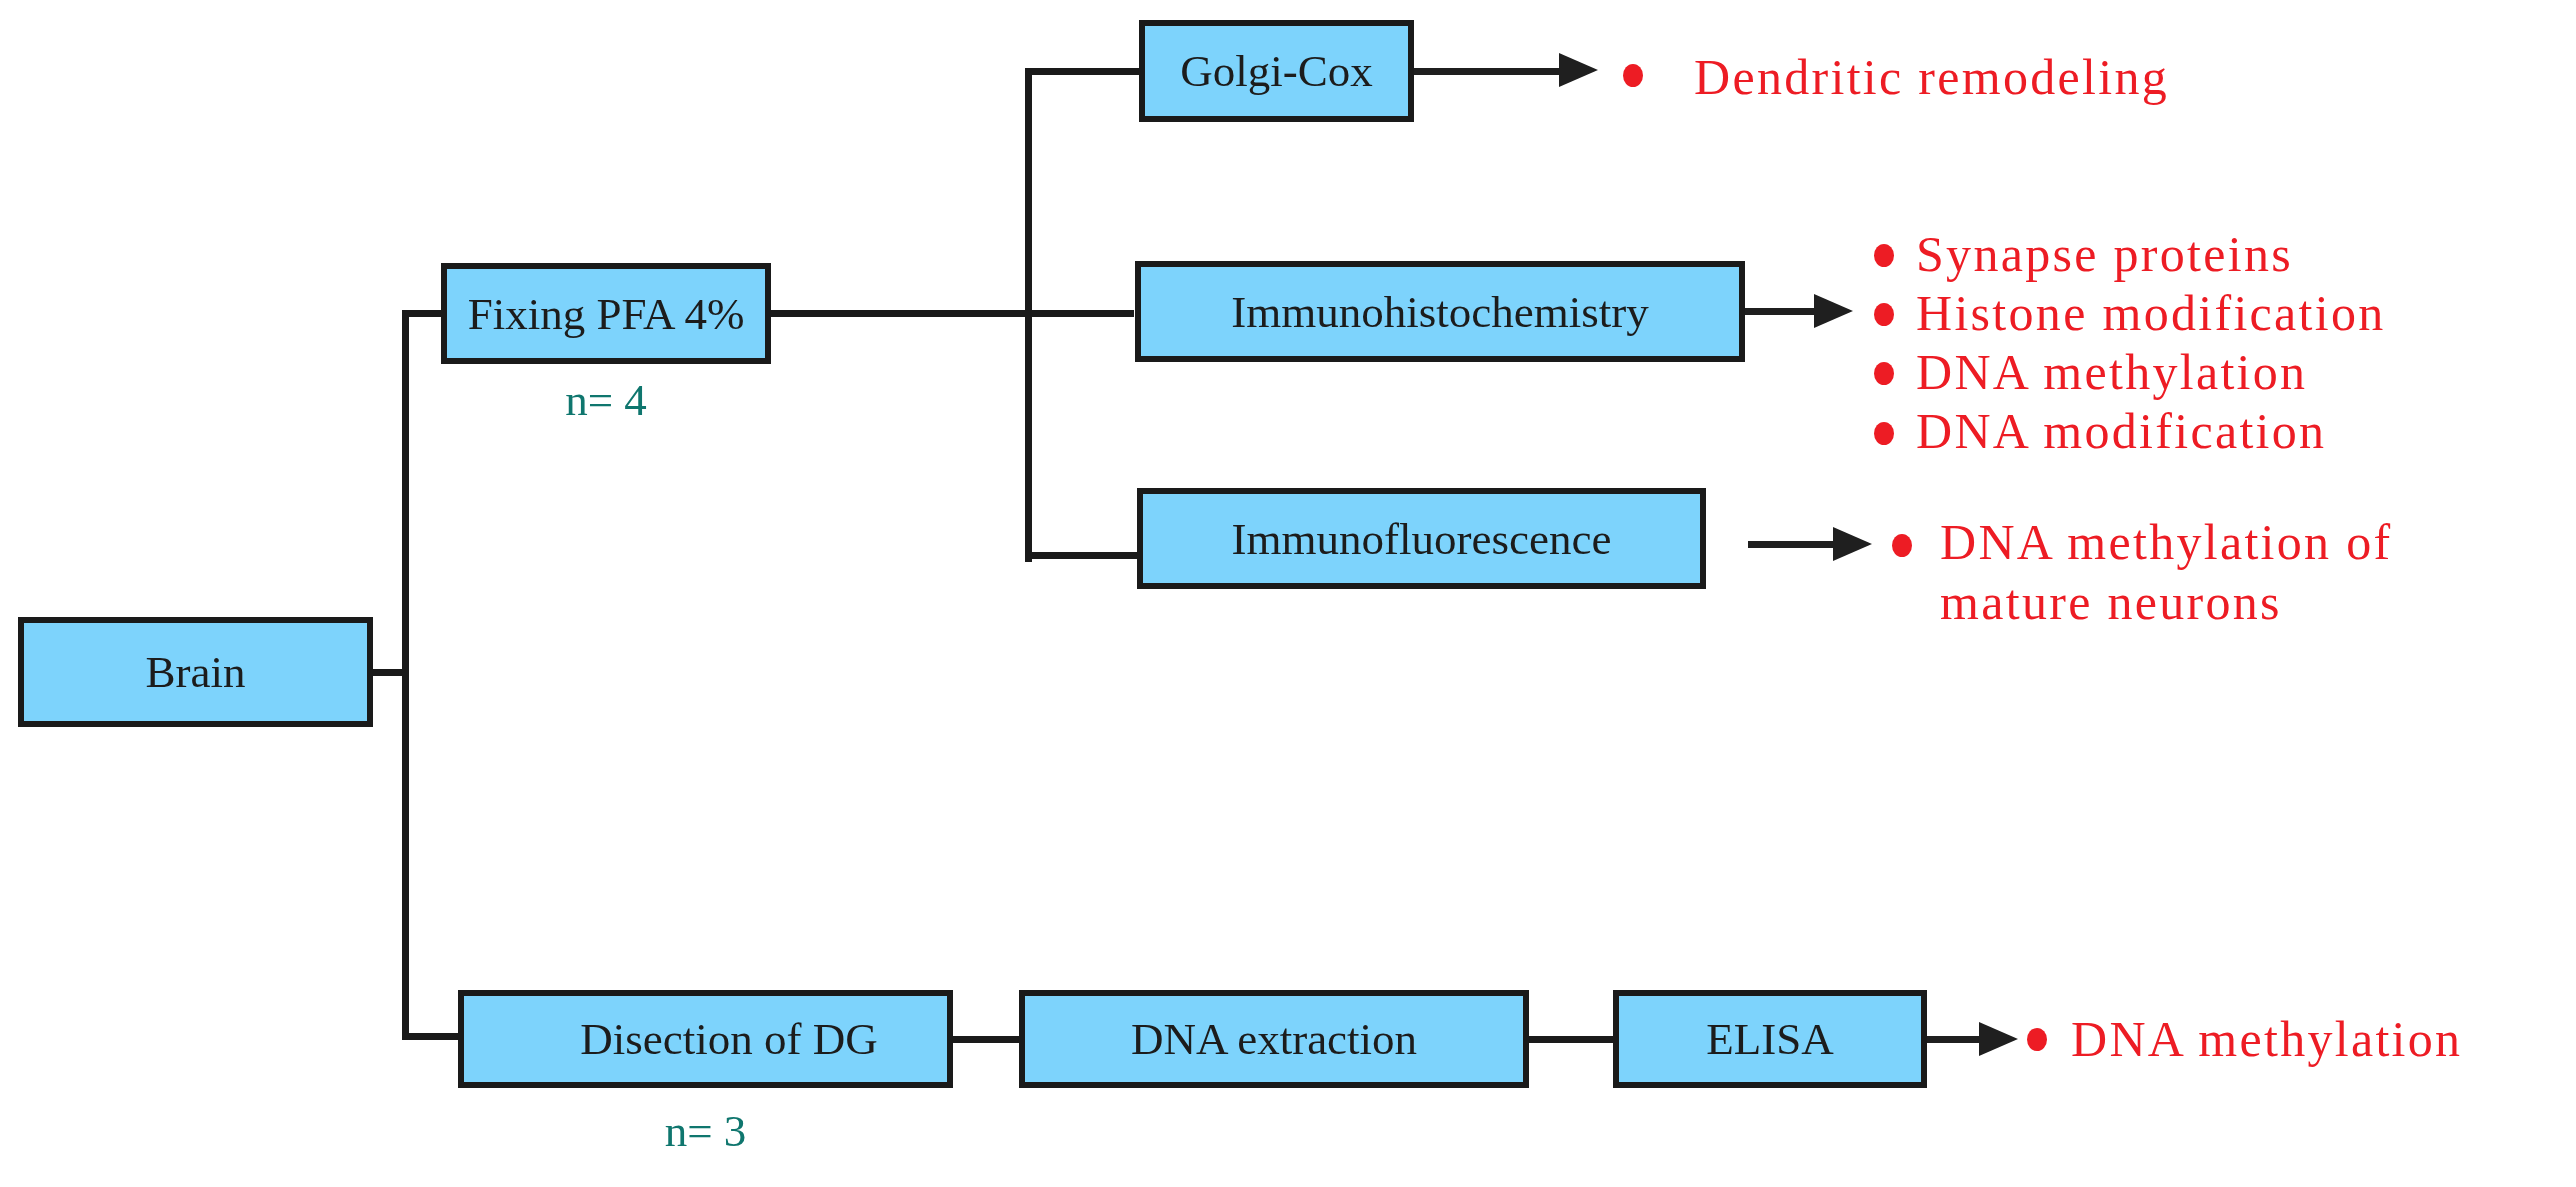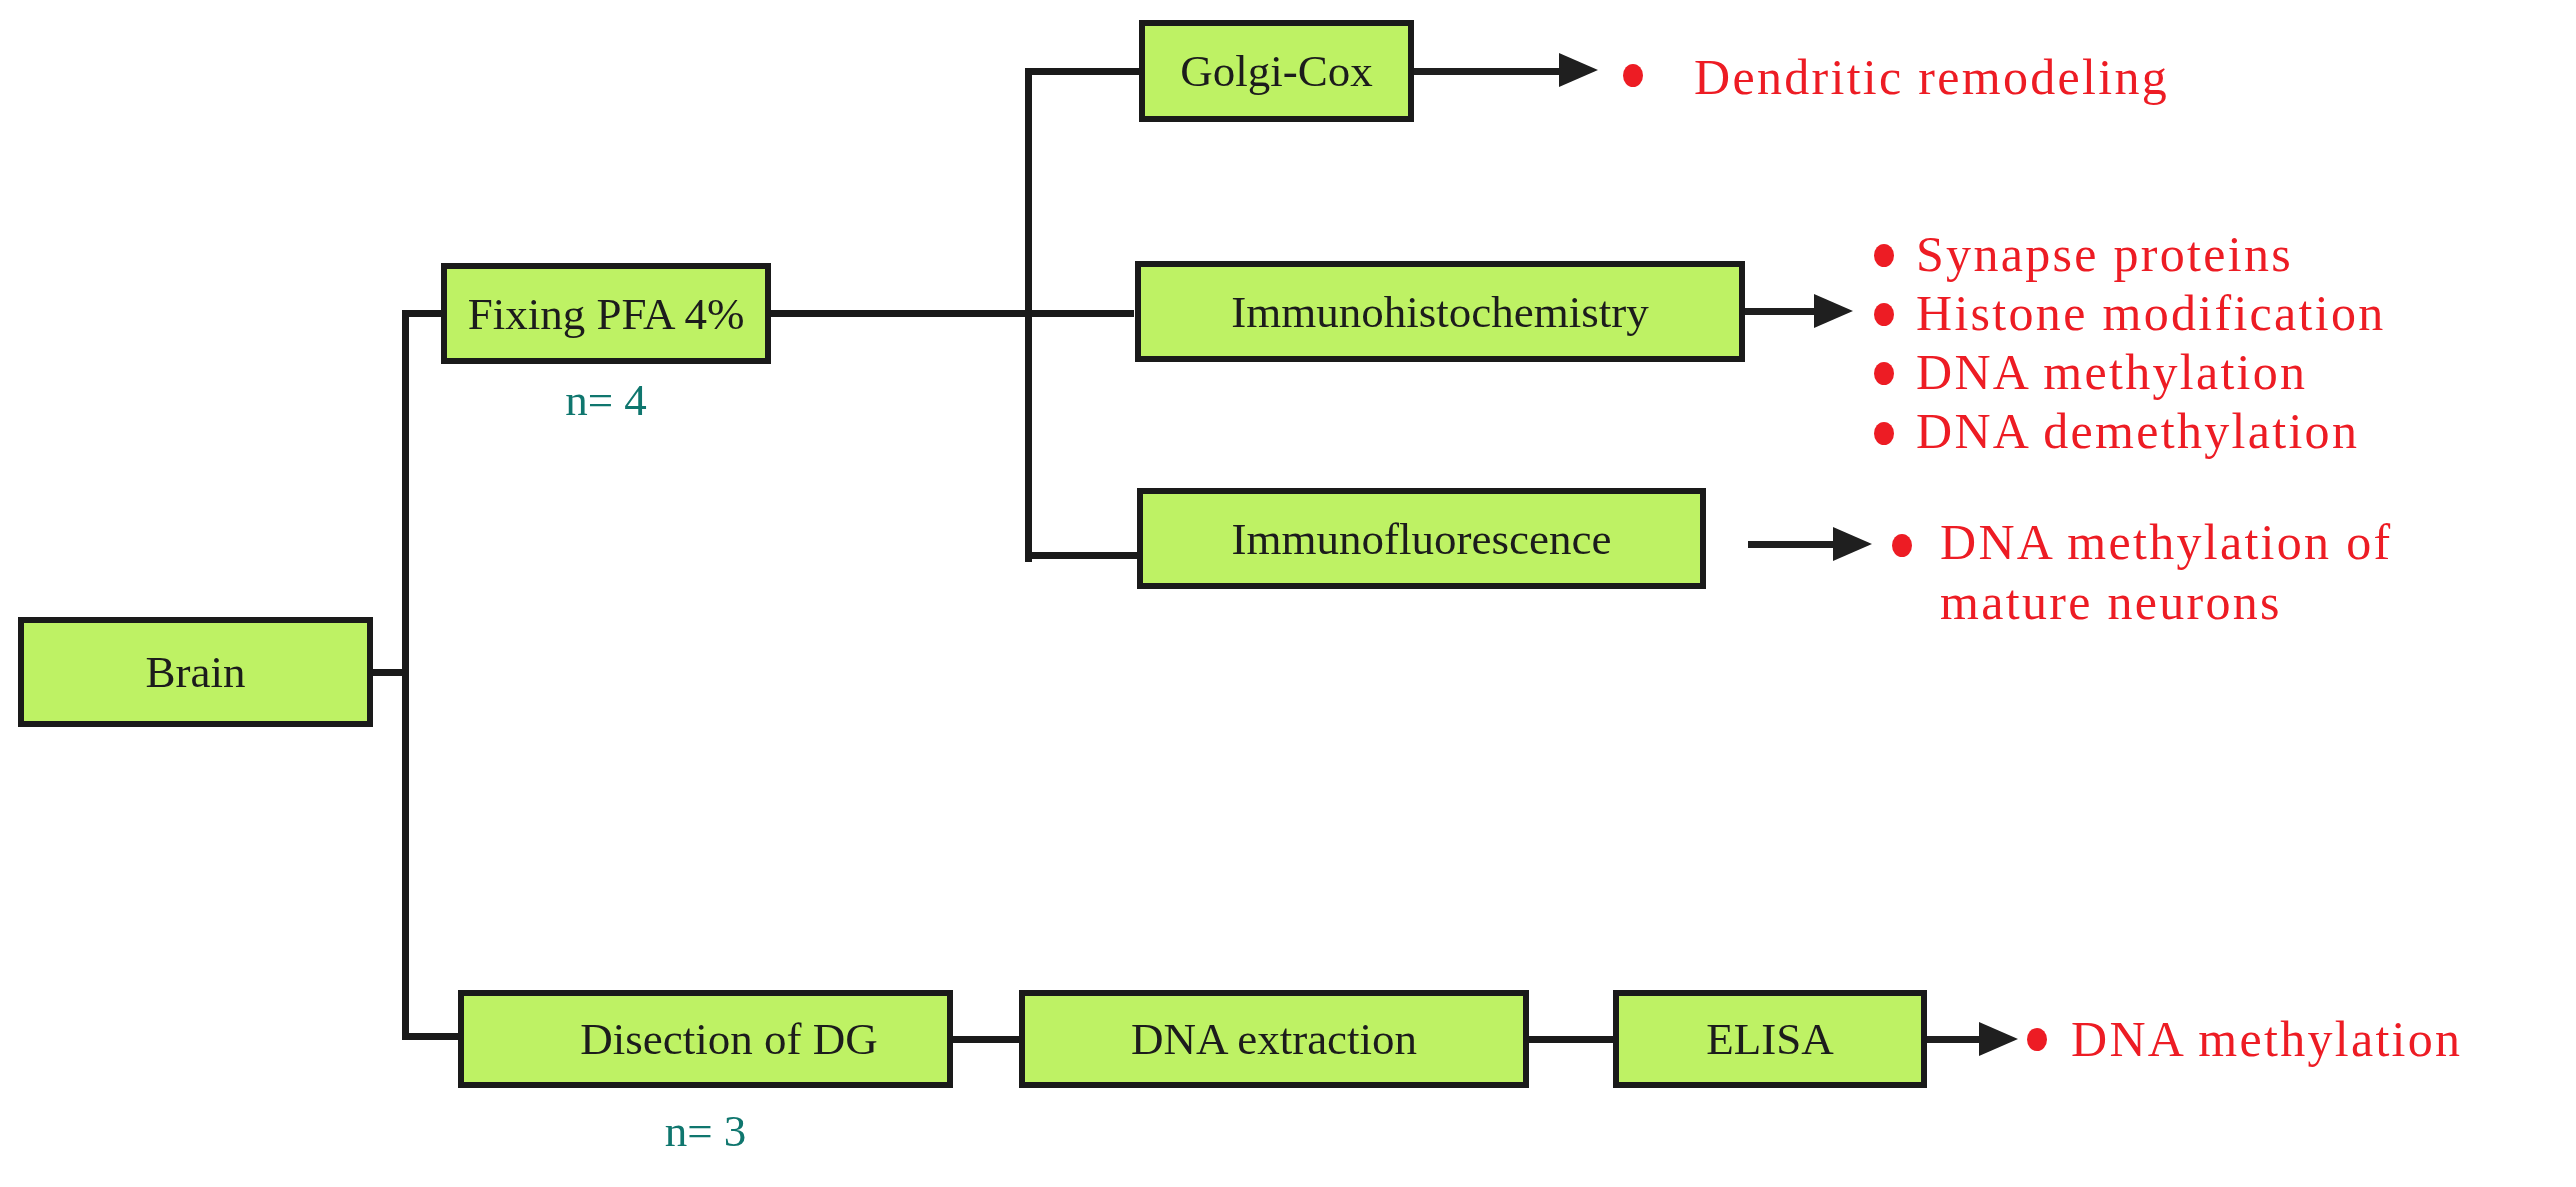--- a/index.html
+++ b/index.html
@@ -12,21 +12,21 @@
     width: 2576px;
     height: 1188px;
     background: #ffffff;
     font-family: "Liberation Serif", "DejaVu Serif", serif;
     overflow: hidden;
   }
   .node {
     position: absolute;
     box-sizing: border-box;
     border: 6.8px solid #1a1a1a;
-    background: #bef264;
+    background: #7dd3fc;
     display: flex;
     align-items: center;
     justify-content: center;
     font-size: 45px;
     color: #1c1c1c;
     white-space: nowrap;
     z-index: 3;
   }
   .line {
     position: absolute;
@@ -142,21 +142,21 @@
   <div class="outcome-text" style="left:1694px; top:47px;">Dendritic remodeling</div>
 
   <div class="bullet" style="left:1874px; top:244px;"></div>
   <div class="bullet" style="left:1874px; top:303px;"></div>
   <div class="bullet" style="left:1874px; top:362px;"></div>
   <div class="bullet" style="left:1874px; top:422px;"></div>
   <div class="outcome-text outcome-list" style="left:1916px; top:225px;">
     <div>Synapse proteins</div>
     <div>Histone modification</div>
     <div>DNA methylation</div>
-    <div>DNA demethylation</div>
+    <div>DNA modification</div>
   </div>
 
   <div class="bullet" style="left:1892px; top:534px;"></div>
   <div class="outcome-text" style="left:1940px; top:512px;">
     <div>DNA methylation of</div>
     <div>mature neurons</div>
   </div>
 
   <div class="bullet" style="left:2027px; top:1028px;"></div>
   <div class="outcome-text" style="left:2071px; top:1009px;">DNA methylation</div>

